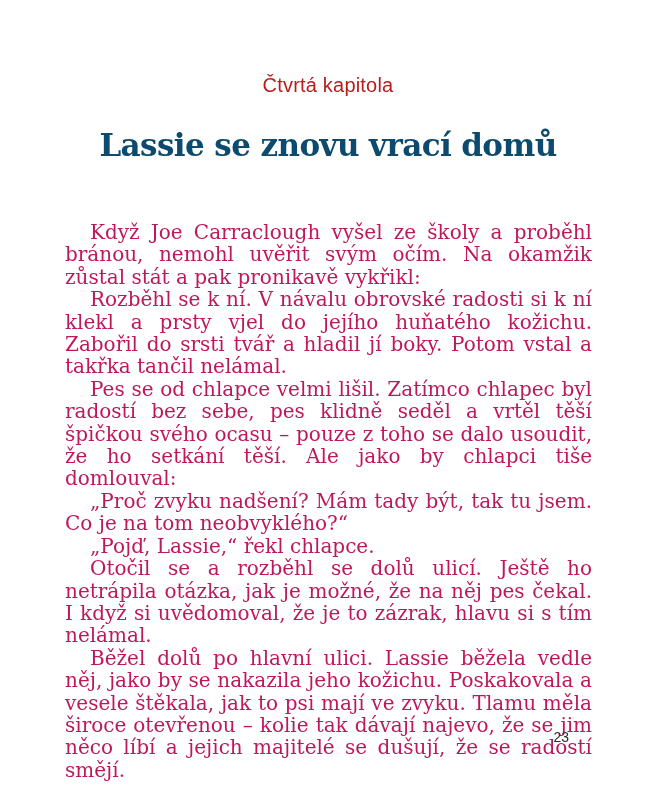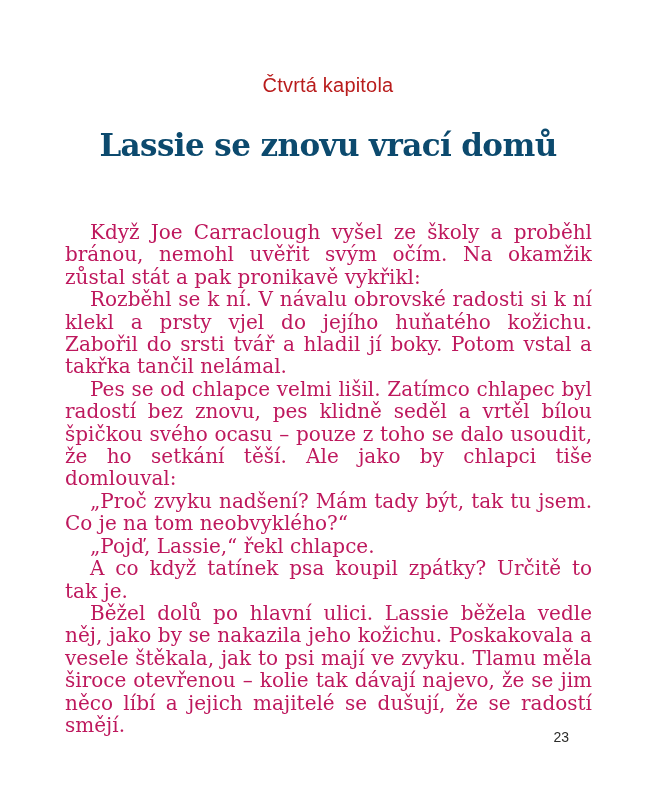--- a/index.html
+++ b/index.html
@@ -70,21 +70,21 @@
 <body>
 
 <div class="page">
   <div class="chapter-label">Čtvrtá kapitola</div>
 
   <h1 class="chapter-title" style="margin:0;">Lassie se znovu vrací domů</h1>
 
   <div class="body-text">
       <p>Když Joe Carraclough vyšel ze školy a proběhl bránou, nemohl uvěřit svým očím. Na okamžik zůstal stát a pak pronikavě vykřikl:</p>
       <p>Rozběhl se k ní. V návalu obrovské radosti si k ní klekl a prsty vjel do jejího huňatého kožichu. Zabořil do srsti tvář a hladil jí boky. Potom vstal a takřka tančil nelámal.</p>
-      <p>Pes se od chlapce velmi lišil. Zatímco chlapec byl radostí bez znovu, pes klidně seděl a vrtěl bílou špičkou svého ocasu – pouze z toho se dalo usoudit, že ho setkání těší. Ale jako by chlapci tiše domlouval:</p>
+      <p>Pes se od chlapce velmi lišil. Zatímco chlapec byl radostí bez sebe, pes klidně seděl a vrtěl těší špičkou svého ocasu – pouze z toho se dalo usoudit, že ho setkání těší. Ale jako by chlapci tiše domlouval:</p>
       <p>„Proč zvyku nadšení? Mám tady být, tak tu jsem. Co je na tom neobvyklého?“</p>
       <p>„Pojď, Lassie,“ řekl chlapce.</p>
-      <p>A co když tatínek psa koupil zpátky? Určitě to tak je.</p>
+      <p>Otočil se a rozběhl se dolů ulicí. Ještě ho netrápila otázka, jak je možné, že na něj pes čekal. I když si uvědomoval, že je to zázrak, hlavu si s tím nelámal.</p>
       <p>Běžel dolů po hlavní ulici. Lassie běžela vedle něj, jako by se nakazila jeho kožichu. Poskakovala a vesele štěkala, jak to psi mají ve zvyku. Tlamu měla široce otevřenou – kolie tak dávají najevo, že se jim něco líbí a jejich majitelé se dušují, že se radostí smějí.</p>
     </div>
 
   <div class="page-number">23</div>
 </div>
 
 </body></html>

